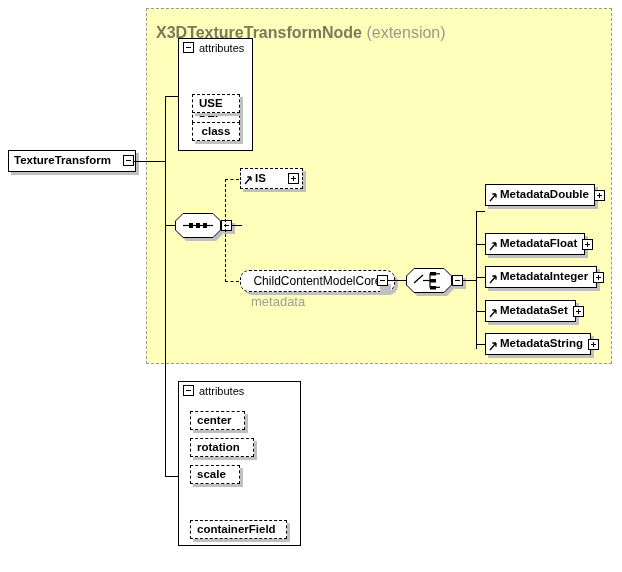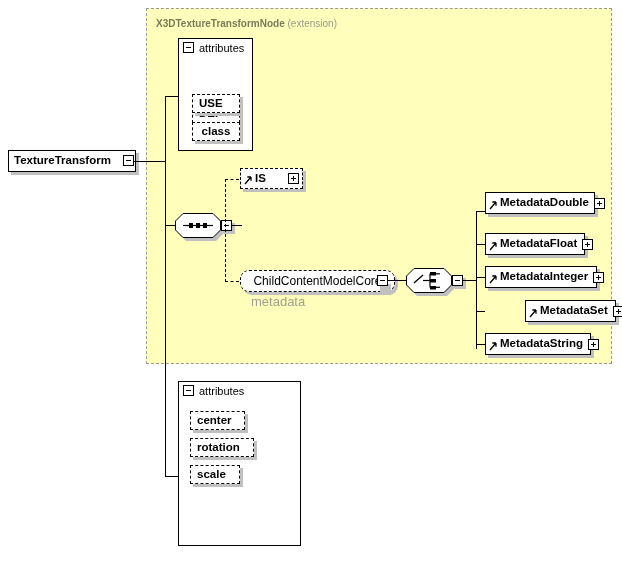--- a/index.html
+++ b/index.html
@@ -28,22 +28,22 @@
     top: 8px;
     width: 466px;
     height: 356px;
     background: #ffffbb;
     border: 1px dashed #999999;
     box-sizing: border-box;
   }
   .ext-title {
     position: absolute;
     left: 156px;
-    top: 18px;
-    font-size: 10px;
+    top: 24px;
+    font-size: 16px;
     font-weight: bold;
     color: #808080;
     white-space: nowrap;
   }
   .ext-title .ext-name { color: #7a7a5a; }
   .ext-title .ext-kind { font-weight: normal; color: #9a9a8a; }
 
   
   .line-h, .line-v {
     position: absolute;
@@ -342,21 +342,21 @@
 
   <div class="line-h" style="left:463px; top:280px; width:13px;"></div>
   <div class="line-v" style="left:476px; top:211px; height:138px;"></div>
 
   <div class="line-h" style="left:476px; top:211px; width:9px;"></div>
   <div class="line-h" style="left:476px; top:244px; width:9px;"></div>
   <div class="line-h" style="left:476px; top:277px; width:9px;"></div>
   <div class="line-h" style="left:476px; top:311px; width:9px;"></div>
   <div class="line-h" style="left:476px; top:344px; width:9px;"></div>
 
-  <div class="el-box" style="left:485px; top:192px; width:110px; height:22px;">
+  <div class="el-box" style="left:485px; top:184px; width:110px; height:22px;">
     <span class="ref-arrow">
       <svg width="9" height="12" viewBox="0 0 9 12" style="position:absolute;left:0;top:2px;">
         <path d="M1 10 L7 3 M7 3 L3.3 3 M7 3 L7 6.7" stroke="#000000" stroke-width="1.3" fill="none"></path>
       </svg>
     </span>
     <span class="el-label" style="padding-left:2px;">MetadataDouble</span>
     <span style="flex:1 1 auto;"></span>
     <span class="inline-plus"></span>
   </div>
 
@@ -375,21 +375,21 @@
     <span class="ref-arrow">
       <svg width="9" height="12" viewBox="0 0 9 12" style="position:absolute;left:0;top:2px;">
         <path d="M1 10 L7 3 M7 3 L3.3 3 M7 3 L7 6.7" stroke="#000000" stroke-width="1.3" fill="none"></path>
       </svg>
     </span>
     <span class="el-label" style="padding-left:2px;">MetadataInteger</span>
     <span style="flex:1 1 auto;"></span>
     <span class="inline-plus"></span>
   </div>
 
-  <div class="el-box" style="left:485px; top:300px; width:91px; height:22px;margin-left:40px;">
+  <div class="el-box" style="left:485px; top:300px; width:91px; height:22px;">
     <span class="ref-arrow">
       <svg width="9" height="12" viewBox="0 0 9 12" style="position:absolute;left:0;top:2px;">
         <path d="M1 10 L7 3 M7 3 L3.3 3 M7 3 L7 6.7" stroke="#000000" stroke-width="1.3" fill="none"></path>
       </svg>
     </span>
     <span class="el-label" style="padding-left:2px;">MetadataSet</span>
     <span style="flex:1 1 auto;"></span>
     <span class="inline-plus"></span>
   </div>
 
@@ -414,14 +414,17 @@
 
   <div class="attr-item" style="left:190px; top:411px; width:55px;">
     <span>center</span>
   </div>
   <div class="attr-item" style="left:190px; top:438px; width:64px;">
     <span>rotation</span>
   </div>
   <div class="attr-item" style="left:190px; top:465px; width:50px;">
     <span>scale</span>
   </div>
+  <div class="attr-item" style="left:190px; top:520px; width:97px;">
+    <span>containerField</span>
+  </div>
 
 </div>
 
 </body></html>

